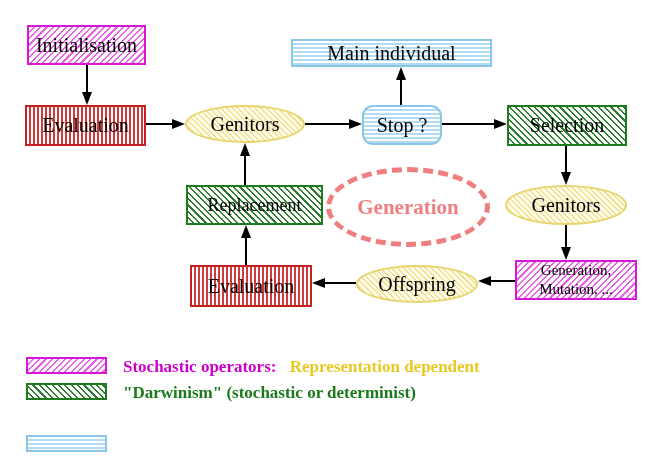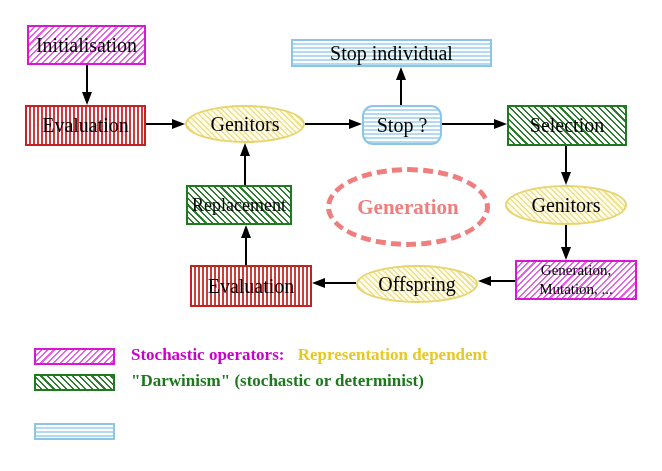--- a/index.html
+++ b/index.html
@@ -25,21 +25,21 @@
   .gen-ellipse{position:absolute;left:326px;top:167px;width:164px;height:80px;
     border:5px dashed #ef7f7f;border-radius:50%;box-sizing:border-box;
     display:flex;align-items:center;justify-content:center;
     color:#ef7f7f;font-size:21px;font-weight:bold;}
   .line{position:absolute;background:#000;}
   .ah{position:absolute;width:0;height:0;}
   .ah-down{border-left:5px solid transparent;border-right:5px solid transparent;border-top:13px solid #000;}
   .ah-up{border-left:5px solid transparent;border-right:5px solid transparent;border-bottom:13px solid #000;}
   .ah-left{border-top:5px solid transparent;border-bottom:5px solid transparent;border-right:13px solid #000;}
   .ah-right{border-top:5px solid transparent;border-bottom:5px solid transparent;border-left:13px solid #000;}
-  .legend-row{position:absolute;left:34px;display:flex;align-items:flex-end;}
+  .legend-row{position:absolute;left:26px;display:flex;align-items:flex-start;margin-top:12px;}
   .swatch{width:81px;height:17px;box-sizing:border-box;flex:0 0 auto;}
   .legend-label{margin-left:16px;font-size:17px;font-weight:600;white-space:nowrap;}
   .t-magenta{color:#cc00cc;}
   .t-yellow{color:#e8c822;margin-left:9px;}
   .t-green{color:#1a7a1a;}
   .t-red{color:#c41122;}
   .t-cyan{color:#96c8ea;}
 </style>
 </head>
 <body>
@@ -52,32 +52,32 @@
 
   <div class="node fs20 stripe-red" style="left:25px;top:105px;width:121px;height:41px;">
     <span>Evaluation</span>
   </div>
 
   <div class="node fs20 hatch-yellow ellipse" style="left:185px;top:105px;width:120px;height:38px;">
     <span>Genitors</span>
   </div>
 
   <div class="node fs20 stripe-cyan" style="left:291px;top:39px;width:201px;height:28px;">
-    <span>Stop individual</span>
+    <span>Main individual</span>
   </div>
 
   <div class="node fs20 stripe-cyan rounded" style="left:362px;top:105px;width:80px;height:40px;">
     <span>Stop ?</span>
   </div>
 
   <div class="node fs20 hatch-green" style="left:507px;top:105px;width:120px;height:41px;">
     <span>Selection</span>
   </div>
 
-  <div class="node fs18 hatch-green" style="left:186px;top:185px;width:106px;height:40px;">
+  <div class="node fs18 hatch-green" style="left:186px;top:185px;width:137px;height:40px;">
     <span>Replacement</span>
   </div>
 
   <div class="gen-ellipse">
     <span>Generation</span>
   </div>
 
   <div class="node fs20 hatch-yellow ellipse" style="left:505px;top:185px;width:122px;height:40px;">
     <span>Genitors</span>
   </div>

